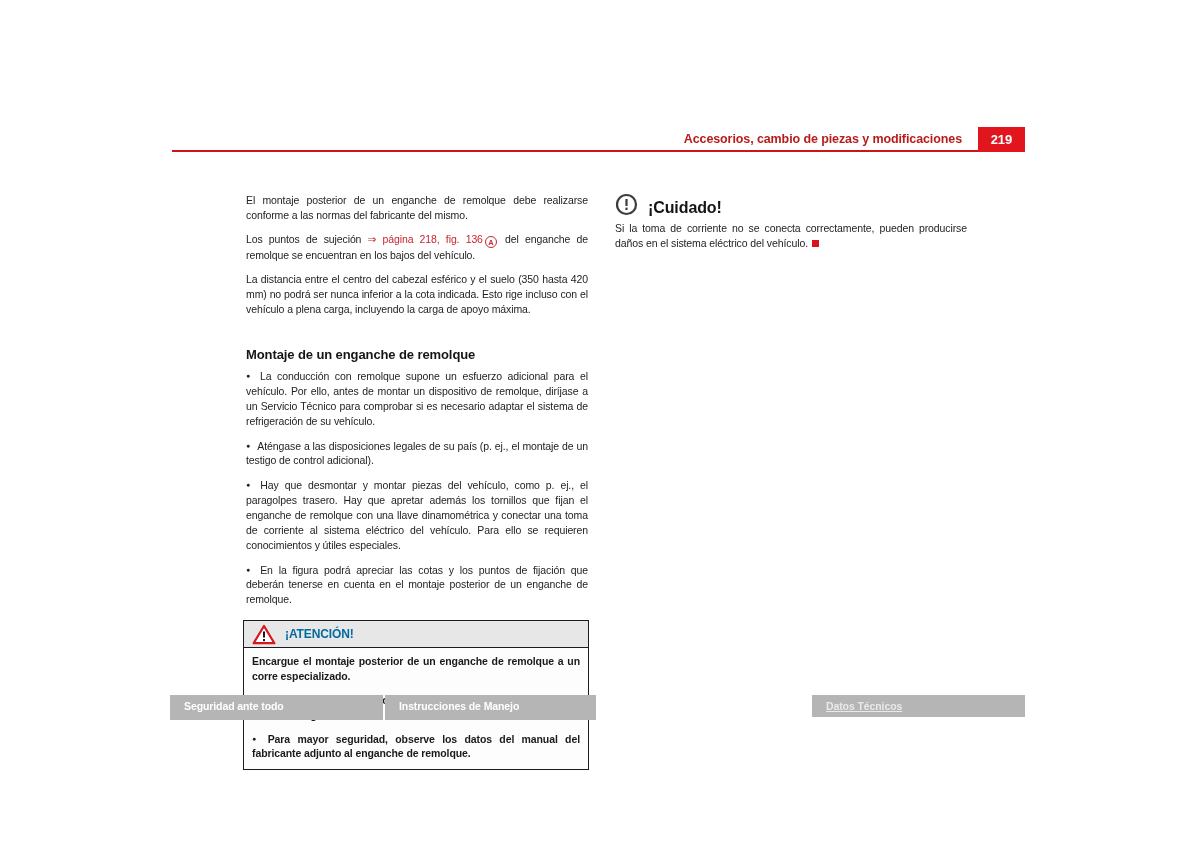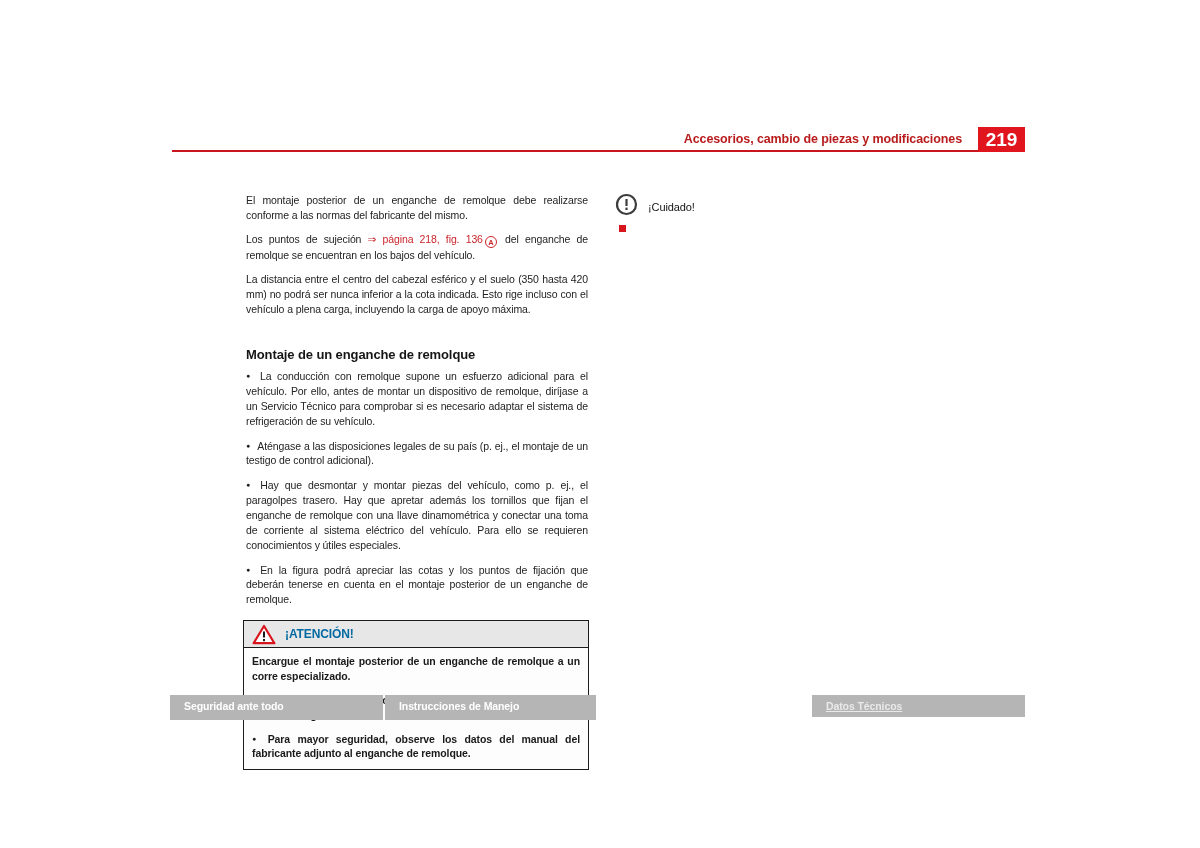--- a/index.html
+++ b/index.html
@@ -24,21 +24,21 @@
   }
   .header-rule {
     position: absolute;
     top: 150px; left: 172px; width: 853px; height: 2px;
     background: #c9151d;
   }
   .page-number-badge {
     position: absolute;
     top: 127px; left: 978px; width: 47px; height: 25px;
     background: #e0151d;
-    color: #ffffff; font-weight: bold; font-size: 19px;
+    color: #ffffff; font-weight: bold; font-size: 13px;
     display: flex; align-items: center; justify-content: center;
   }
 
   
   .col-left {
     position: absolute;
     top: 193px; left: 246px; width: 342px;
     font-size: 10.5px; line-height: 15px; letter-spacing: -0.1px;
   }
   .col-right {
@@ -83,21 +83,21 @@
   .attention-head .title { font-weight: bold; font-size: 12px; color: #0369a1; }
   .attention-body { padding: 6px 8px 8px 8px; background: #fdfdfd; }
   .attention-body p { font-weight: bold; color: #1a1a1a; margin-bottom: 8px; }
   .attention-body p:last-child { margin-bottom: 0; }
 
   
   .caution-head {
     display: flex; align-items: flex-end; gap: 10px;
     margin-bottom: 5px; height: 24px;
   }
-  .caution-head .title { font-weight: normal; font-size: 11px; color: #141414; padding-bottom: 1px; }
+  .caution-head .title { font-weight: bold; font-size: 16px; color: #141414; padding-bottom: 1px; }
   .end-marker {
     display: inline-block; width: 7px; height: 7px;
     background: #d8151d; margin-left: 4px;
   }
 
   
   .footer-tab {
     position: absolute;
     background: #b5b5b5;
     color: #ffffff; font-weight: bold; font-size: 10.5px;
@@ -160,20 +160,20 @@
     <div class="caution-head">
       <span>
         <svg width="23" height="23" viewBox="0 0 23 23">
           <circle cx="11.5" cy="11.5" r="9.5" fill="none" stroke="#3c3c3c" stroke-width="2.2"></circle>
           <rect x="10.4" y="6" width="2.2" height="7" fill="#3c3c3c"></rect>
           <rect x="10.4" y="14.6" width="2.2" height="2.4" fill="#3c3c3c"></rect>
         </svg>
       </span>
       <span class="title">¡Cuidado!</span>
     </div>
-    <p><span class="end-marker"></span></p>
+    <p><span>Si la toma de corriente no se conecta correctamente, pueden producirse daños en el sistema eléctrico del vehículo.</span><span class="end-marker"></span></p>
   </div>
 
   <div class="footer-tab tab-2">Instrucciones de Manejo</div>
   <div class="footer-tab tab-1">Seguridad ante todo</div>
   <div class="footer-tab tab-4">Datos Técnicos</div>
 
 </div>
 
 </body></html>

